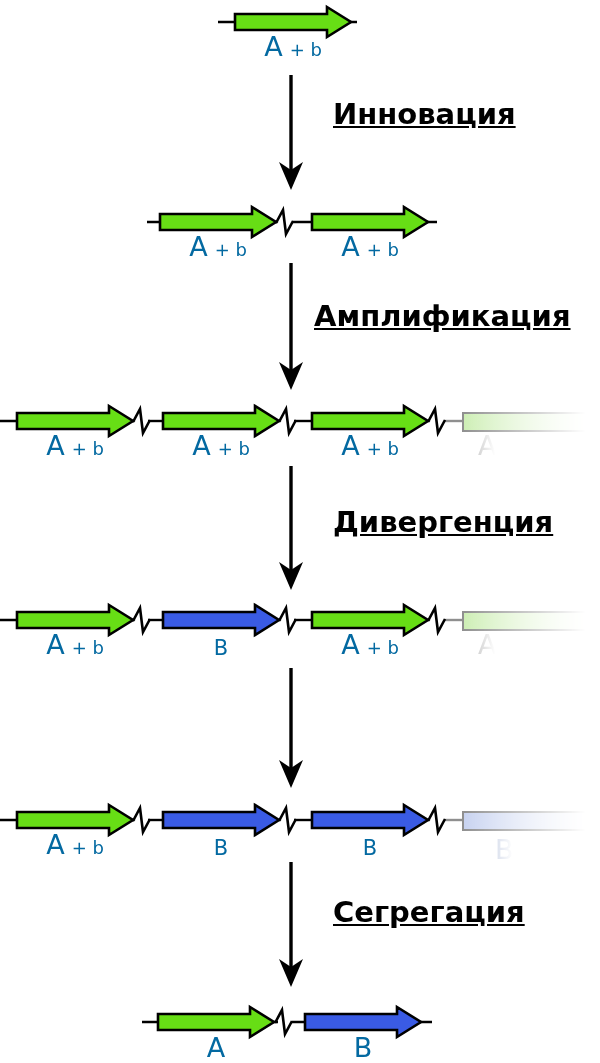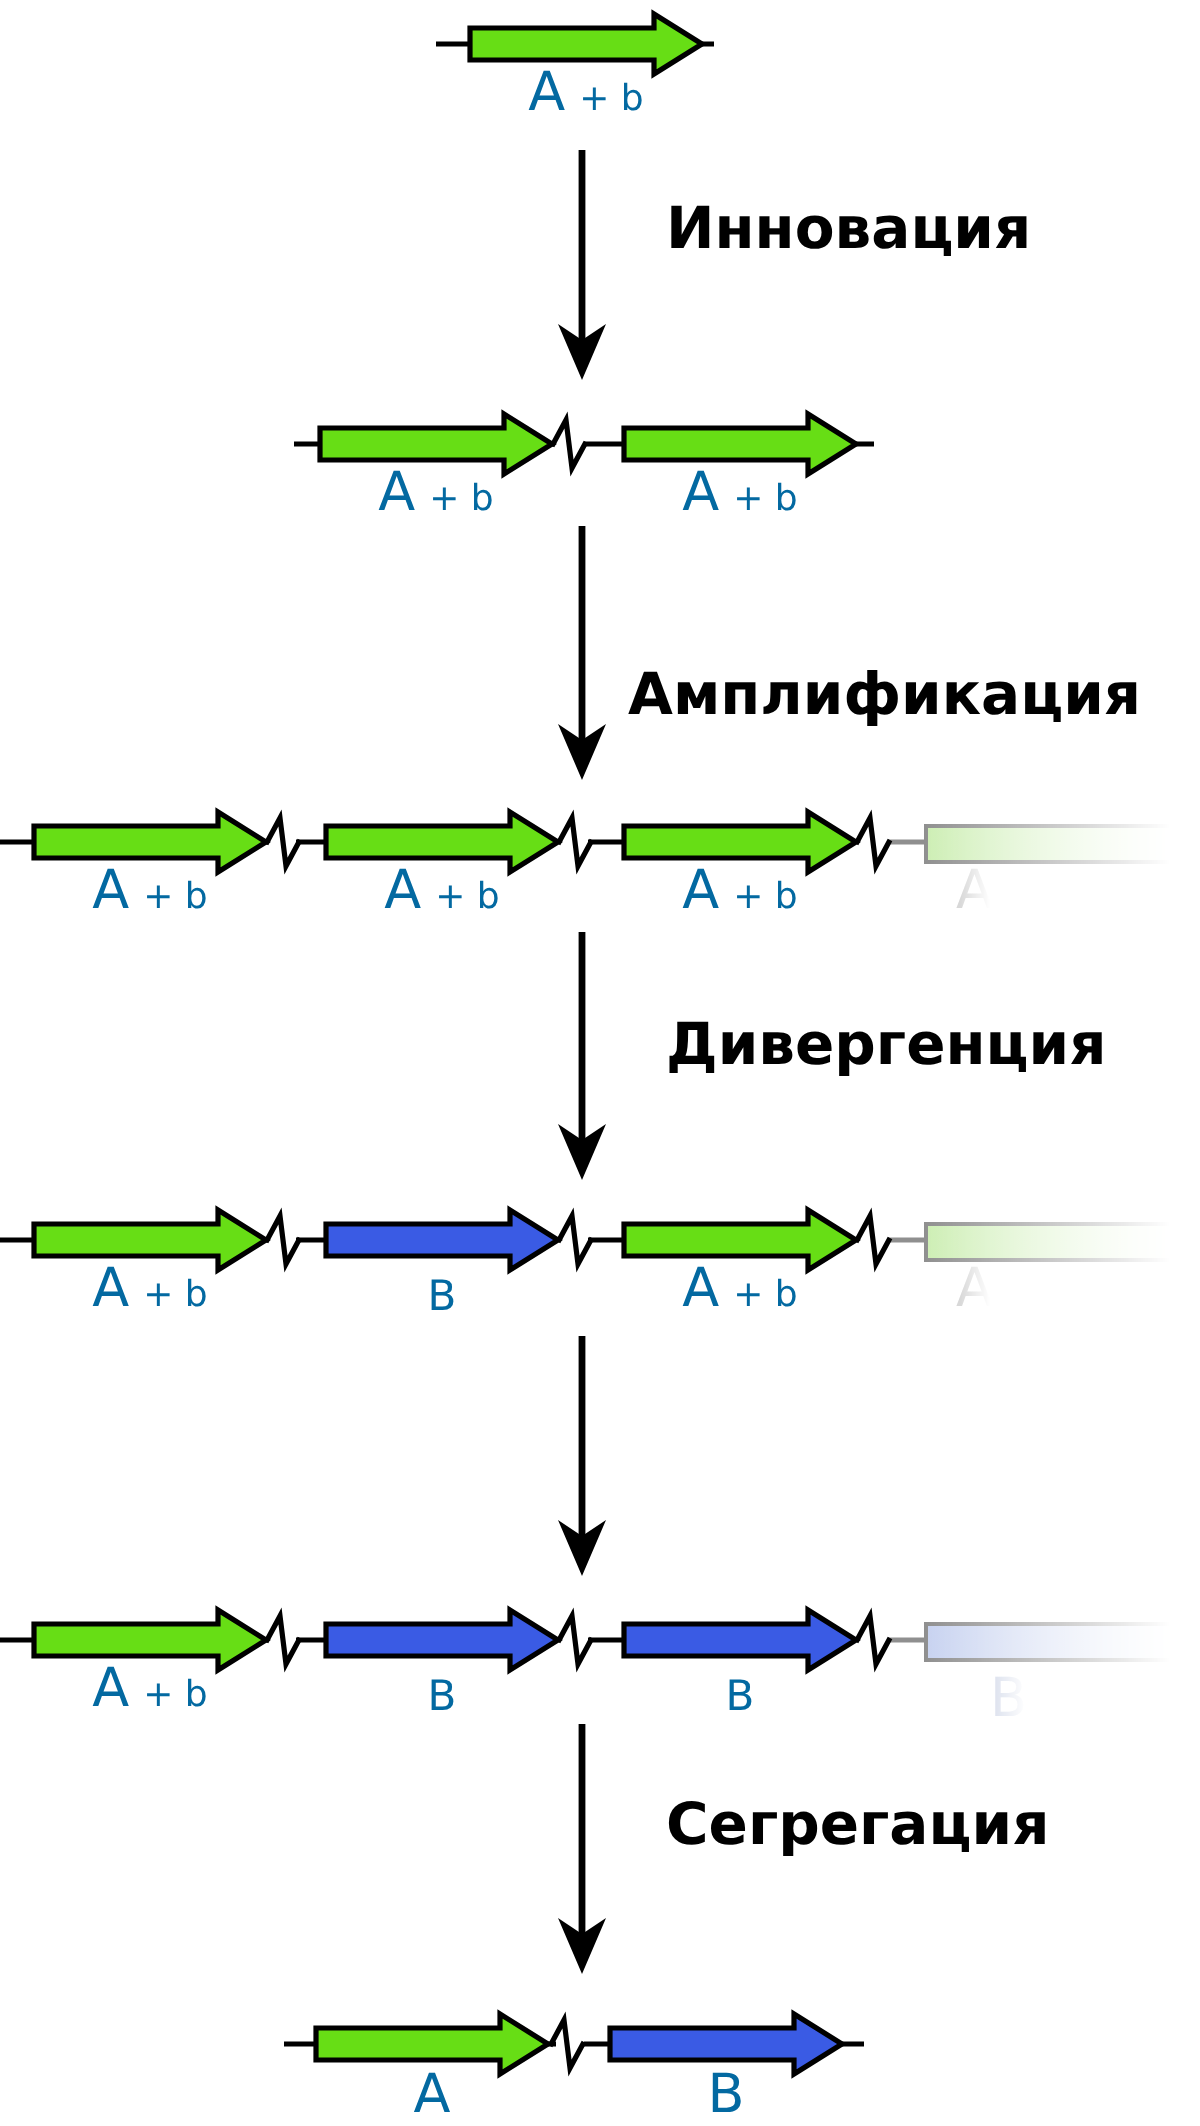--- a/index.html
+++ b/index.html
@@ -13,21 +13,21 @@
   #shapes{position:absolute;left:0;top:0;}
   .baseline{stroke:#000;stroke-width:2.4;fill:none;}
   .baseline-grey{stroke:#8f8f8f;stroke-width:2.4;fill:none;}
   .gene{stroke:#000;stroke-width:2.6;stroke-linejoin:miter;}
   .break{stroke:#000;stroke-width:2.6;fill:none;stroke-linejoin:miter;}
   .shaft{stroke:#000;stroke-width:3.4;fill:none;}
   .dart{fill:#000;}
   .stage-label{
     position:absolute;
     font-size:29px;font-weight:bold;color:#000;
-    white-space:nowrap;line-height:1;
+    white-space:nowrap;line-height:1;text-decoration:underline;
   }
   .gene-label{
     position:absolute;
     transform:translateX(-50%);
     white-space:nowrap;line-height:1;color:#0369a1;
   }
   .gene-label .main{font-size:27px;}
   .gene-label .sub{font-size:18px;margin-left:7px;}
   .gene-label.small .main{font-size:21px;}
   .gene-label.faded-green{
@@ -140,21 +140,21 @@
       <polyline class="break" points="275,1023 282,1010 285,1034 292,1021"></polyline>
       <polygon class="gene" points="305,1014 397,1014 397,1007 421,1022 397,1037 397,1030 305,1030" fill="#3A5BE4"></polygon>
     </g>
   </svg>
 
   <div class="faded-gene green" style="left:462px;top:412px;"></div>
   <div class="faded-gene green" style="left:462px;top:611px;"></div>
   <div class="faded-gene blue" style="left:462px;top:811px;"></div>
 
   <div class="stage-label" style="left:333px;top:100px;">Инновация</div>
-  <div class="stage-label" style="left:314px;top:302px;margin-top:31px;">Амплификация</div>
+  <div class="stage-label" style="left:314px;top:302px;">Амплификация</div>
   <div class="stage-label" style="left:333px;top:508px;">Дивергенция</div>
   <div class="stage-label" style="left:333px;top:898px;">Сегрегация</div>
 
   <div class="gene-label" style="left:293px;top:33px;">
     <span class="main">A</span><span class="sub">+ b</span>
   </div>
 
   <div class="gene-label" style="left:218px;top:233px;">
     <span class="main">A</span><span class="sub">+ b</span>
   </div>

